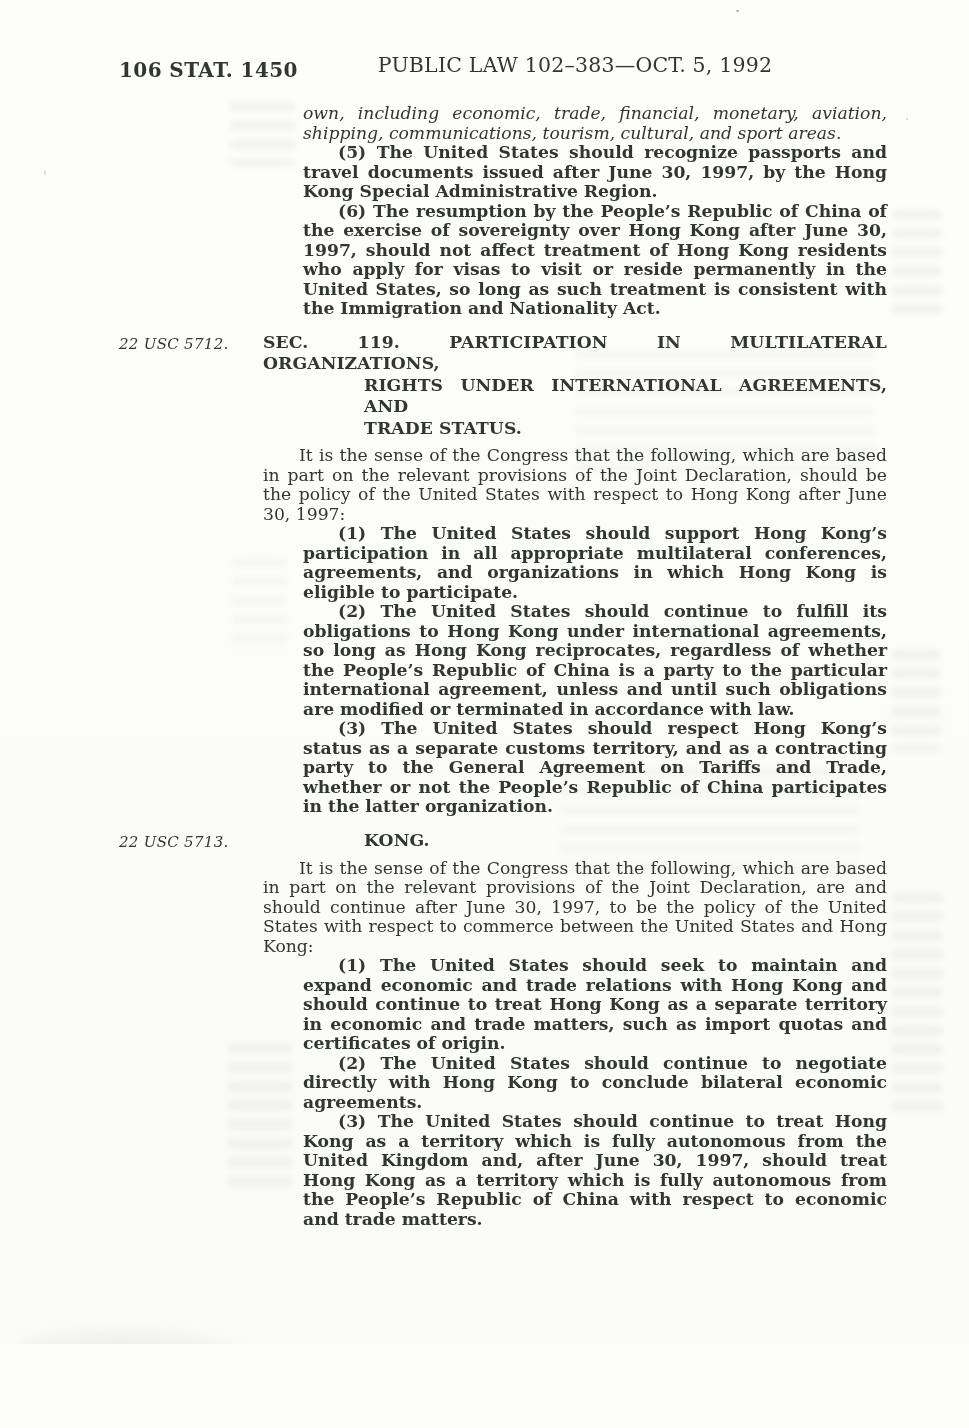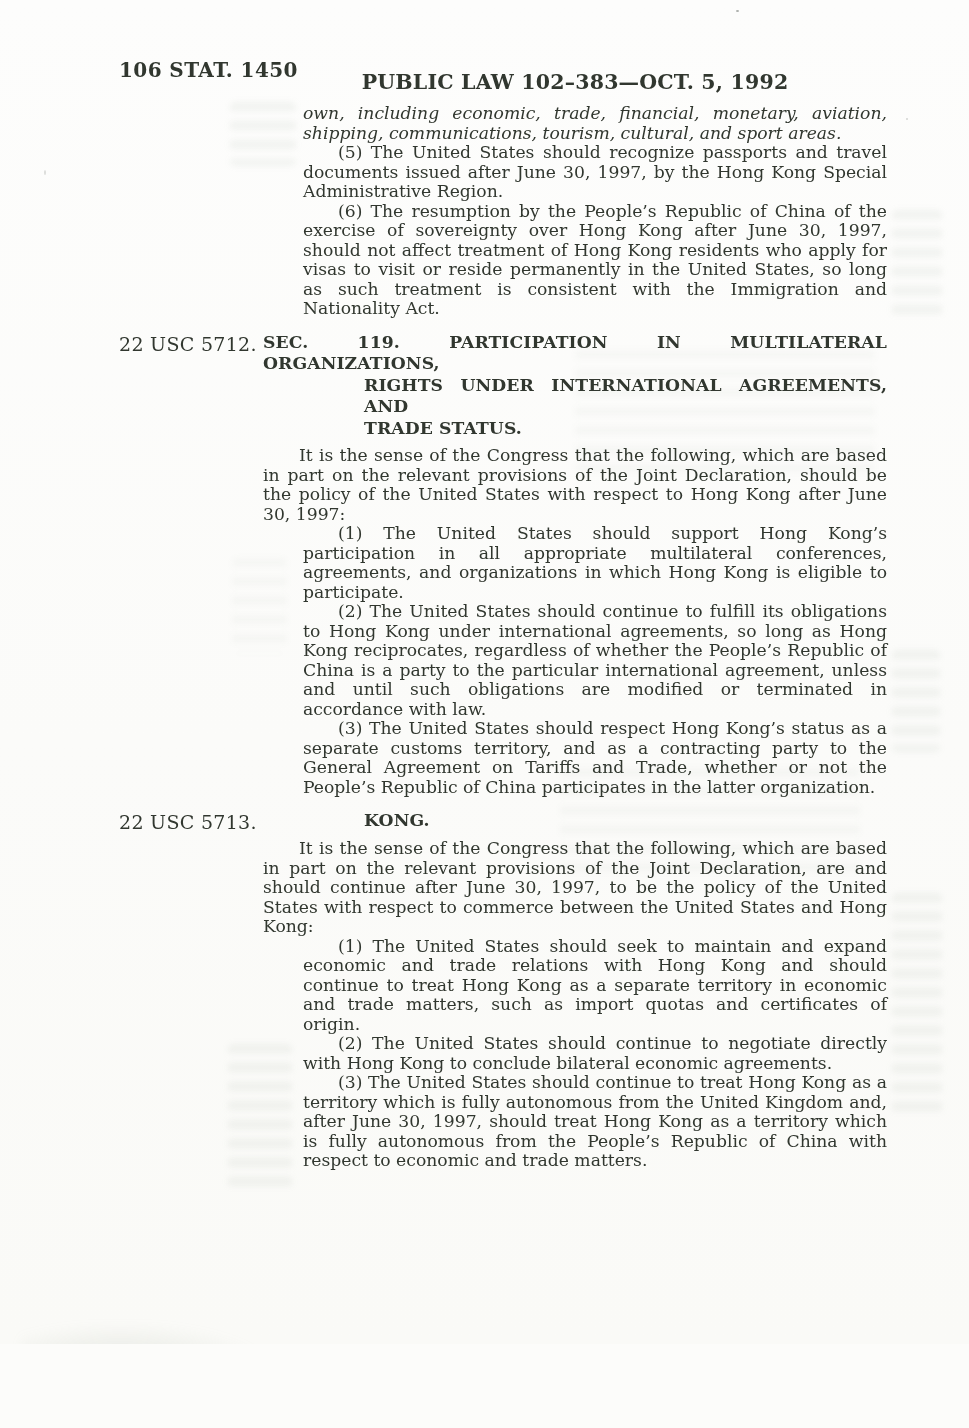--- a/index.html
+++ b/index.html
@@ -15,50 +15,50 @@
     font-family:"DejaVu Serif","Liberation Serif",serif;
     color:var(--ink);
   }
 
   
   .hdr-stat{
     position:absolute;left:119px;top:58px;
     font-size:20px;line-height:24px;font-weight:700;letter-spacing:.4px;
   }
   .hdr-title{
-    position:absolute;left:263px;top:70px;width:624px;
-    text-align:center;font-size:20.5px;line-height:25px;font-weight:700;letter-spacing:.2px;
+    position:absolute;left:263px;top:53px;width:624px;
+    text-align:center;font-size:20.5px;line-height:25px;font-weight:400;letter-spacing:.2px;
   }
 
   
   .content{
     position:absolute;left:263px;top:104px;width:624px;
     font-size:17.2px;line-height:19.5px;text-align:justify;
     z-index:2;
   }
   .content p{margin:0;}
   .list{margin-left:40px;}
-  .item{text-indent:35px;}
+  .item{text-indent:35px;font-weight:bold;}
   .cont{text-indent:0;font-style:italic;}
   .lead{text-indent:36px;}
 
   
   .sec-heading{
     position:relative;
     font-weight:700;line-height:21.6px;
     margin:13px 0 7px 0;
     letter-spacing:.1px;
   }
   .hl-ind{margin-left:101px;}
   .hl-just{text-align:justify;text-align-last:justify;}
   .hl-left{text-align:center;text-align-last:left;}
   .margin-note{
     position:absolute;left:-144px;top:3px;
-    font-weight:400;font-size:19px;line-height:18px;
-    letter-spacing:.3px;white-space:nowrap;color:var(--ink);
+    font-weight:400;font-size:15px;line-height:18px;
+    letter-spacing:.3px;white-space:nowrap;color:var(--ink);font-style:italic;
   }
 
   
   .smudge{
     position:absolute;z-index:1;
     background:repeating-linear-gradient(to bottom,
       rgba(152,166,150,.20) 0px, rgba(152,166,150,.20) 9px,
       rgba(152,166,150,0) 9px, rgba(152,166,150,0) 19px);
     filter:blur(3px);
     border-radius:5px;

